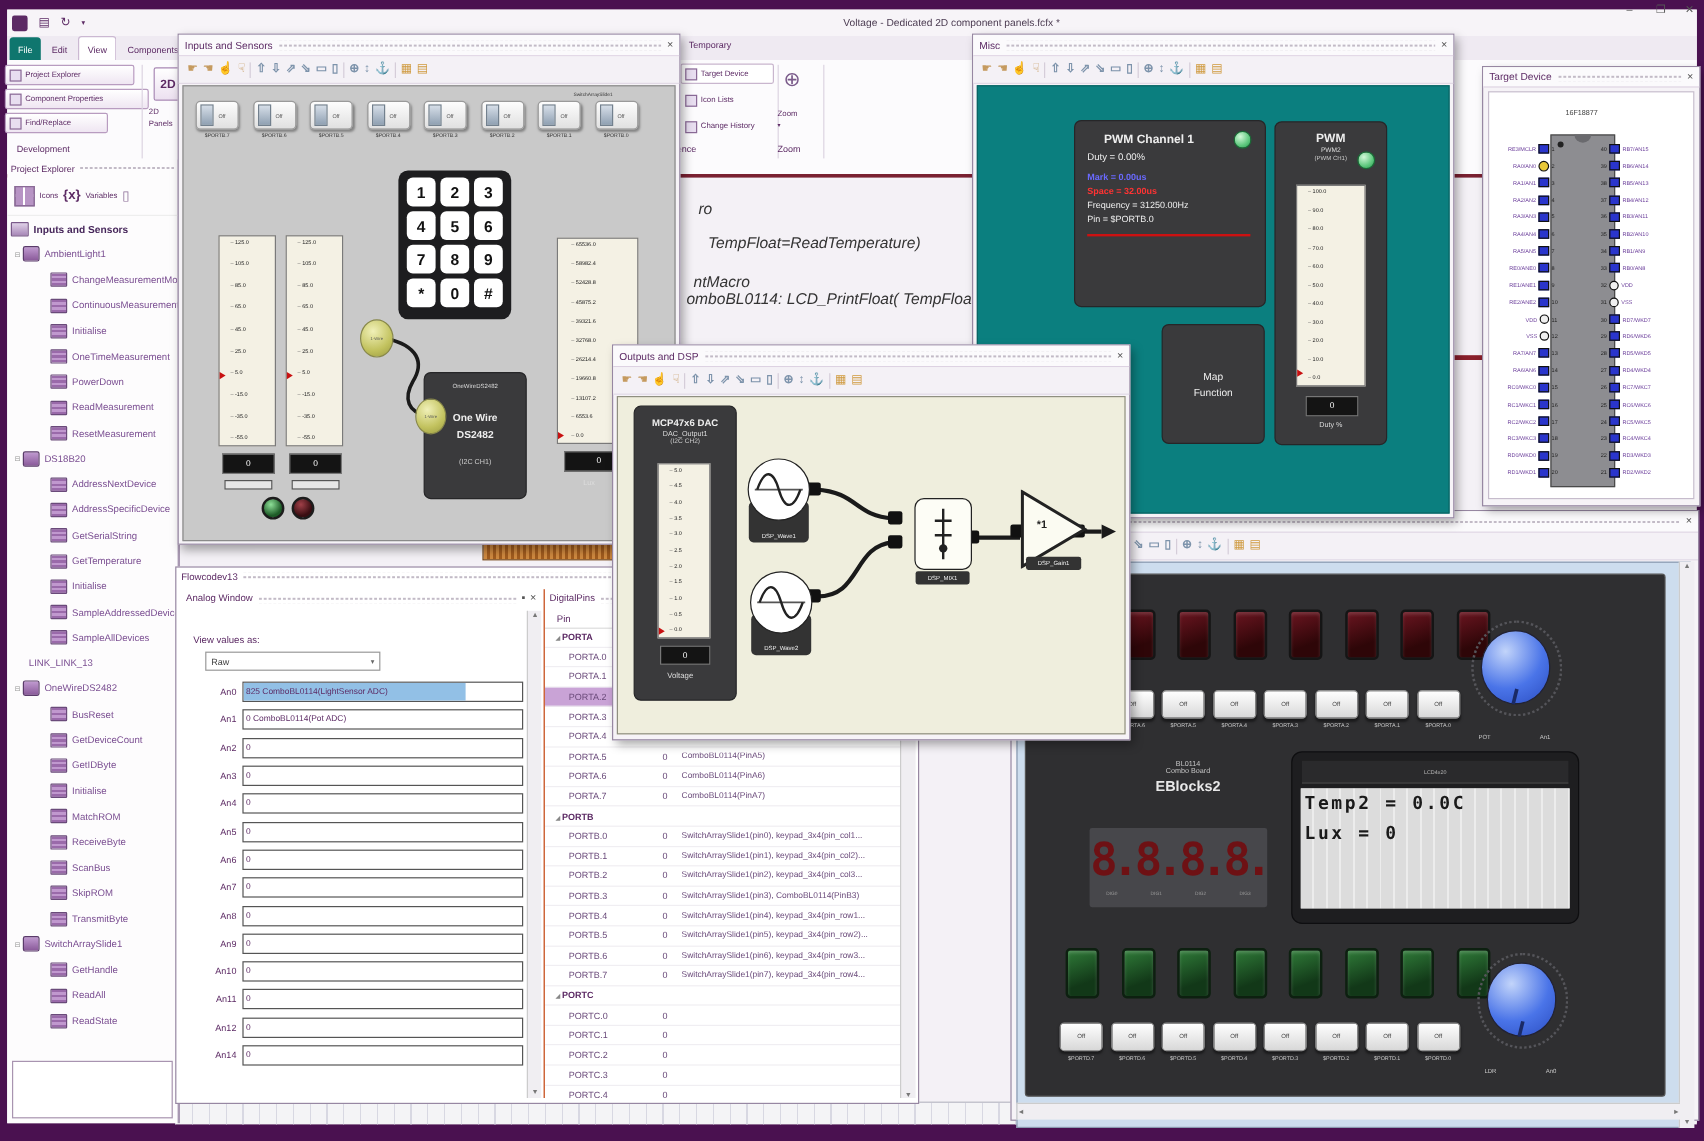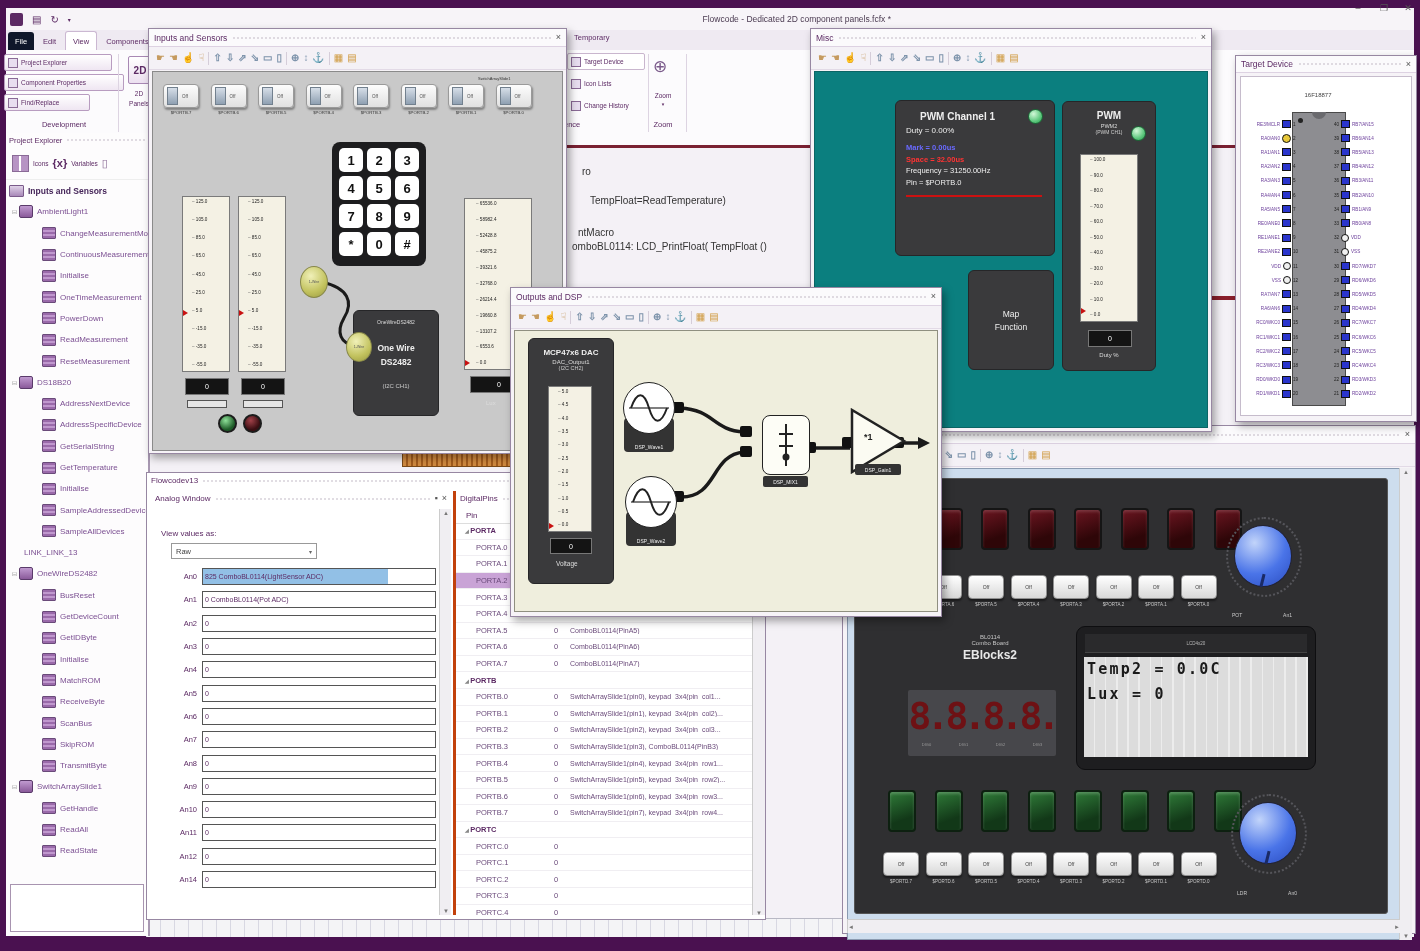--- a/index.html
+++ b/index.html
@@ -9,27 +9,27 @@
   
   #chrome{left:6px;top:8px;width:1408px;height:928px;background:#f4f1f6;}
   #titlebar{left:6px;top:8px;width:1408px;height:22px;background:#f7f4f8;display:flex;align-items:center;}
   .appicon{width:13px;height:13px;background:#5c2a64;border-radius:2px;margin-left:4px;}
   .tbico{font-size:10px;color:#5c2a64;margin-left:9px;}
   #wtitle{position:absolute;left:50%;transform:translateX(-4%);font-size:8.5px;color:#4a3a50;white-space:nowrap;}
   .wbtn{position:absolute;top:3px;font-size:9px;color:#555;width:16px;text-align:center;}
   
   #tabrow{left:6px;top:30px;width:1408px;height:20px;background:#efeaf2;}
   .tab{height:20px;padding:0 7px;display:inline-flex;align-items:center;font-size:7.5px;color:#5c2a64;border-radius:3px 3px 0 0;margin-left:2px;}
-  .tab.file{background:#0f172a;color:#fff;}
+  .tab.file{background:#0f766e;color:#fff;}
   .tab.active{background:#fff;border:1px solid #cbb8d2;border-bottom:none;}
   #ribbon{left:6px;top:50px;width:1408px;height:95px;background:#fcfbfd;border-bottom:2px solid #7a2132;}
   .rbtn{position:absolute;height:15px;display:flex;align-items:center;gap:3px;border:1px solid #b89cc0;border-radius:2px;
         background:linear-gradient(#fff,#efe6f2);font-size:6.5px;color:#5c2a64;padding:0 3px;white-space:nowrap;}
   .rbico{width:8px;height:8px;border:1px solid #8a6a96;background:#e8def0;flex:none;}
-  .rglabel{position:absolute;font-size:7.5px;color:#5c2a64;text-align:center;}
+  .rglabel{position:absolute;font-size:7.5px;color:#5c2a64;}
   .rsep{position:absolute;width:1px;background:#ddd4e2;}
   #btn2d{position:absolute;left:128px;top:56px;width:22px;height:26px;border:1px solid #a888b4;border-radius:2px;
          background:linear-gradient(#fff,#ece0f0);font-weight:bold;font-size:10px;color:#5c2a64;display:flex;align-items:center;justify-content:center;}
   .tgl{position:absolute;height:15px;display:flex;align-items:center;gap:3px;font-size:6.5px;color:#5c2a64;border:1px solid #c9b6ce;border-radius:2px;background:#fff;padding:0 3px;white-space:nowrap;}
   
   .panel{position:absolute;background:#f6f3f7;border:1px solid #9787a2;box-shadow:3px 4px 8px rgba(0,0,0,.35);}
   .ptitle{height:17px;display:flex;align-items:center;gap:5px;padding:0 5px;background:#fbfafc;border-bottom:1px solid #ddd2e2;}
   .ptitle .t{font-size:8.5px;color:#5c2a64;white-space:nowrap;}
   .dots{flex:1;height:8px;background-image:radial-gradient(circle,#c2bac6 .9px,transparent 1.1px);background-size:4px 5px;background-position:0 50%;}
   .px{font-size:9px;color:#555;line-height:1;}
@@ -63,21 +63,21 @@
   .trow.macro{padding-left:36px;}
   .trow.link{padding-left:18px;}
   .ticon{flex:none;margin-right:4px;}
   .trow.root .ticon{width:13px;height:10px;background:linear-gradient(#e0d2e8,#a888b8);border:1px solid #7a5a8a;border-radius:1px;}
   .trow.comp .ticon{width:12px;height:11px;background:linear-gradient(#c09ad0,#8a5a9a);border:1px solid #5a3a6a;border-radius:2px;}
   .trow.macro .ticon{width:12px;height:10px;background:repeating-linear-gradient(0deg,#9a6aaa 0 2px,#c098ce 2px 4px);border:1px solid #6a4a7a;border-radius:1px;}
   .tlabel{font-size:8px;color:#7b4f92;white-space:nowrap;}
   .trow.root .tlabel{font-weight:bold;color:#46265а;color:#46265a;font-size:8.5px;}
   #exbox{position:absolute;left:4px;top:751px;width:132px;height:46px;border:1px solid #a894b0;background:#fff;}
   
-  .frag{position:absolute;font-size:10px;color:#333;white-space:nowrap;z-index:1;}
+  .frag{position:absolute;font-size:13px;color:#333;white-space:nowrap;z-index:1;font-style:italic;}
   #maroonA{left:6px;top:146px;width:1408px;height:2px;background:#7a2132;z-index:1;}
   #maroonB{left:1193px;top:296px;width:46px;height:4px;background:#8a1f2b;z-index:1;}
   #gridstrip{left:146px;top:918px;width:1268px;height:18px;background:#f4f4f6;border-top:1px solid #b8b8c4;
      background-image:repeating-linear-gradient(90deg,#d8d8e2 0 1px,transparent 1px 14px);z-index:1;}
   #orangebar{left:402px;top:453px;width:300px;height:12px;border:1px solid #7a4a18;
      background:repeating-linear-gradient(90deg,#d08a40 0 3px,#a25c1e 3px 5px);z-index:1;}
   
   #fcwin{left:146px;top:472px;width:618px;height:446px;background:#ffffff;border:1px solid #9787a2;z-index:3;overflow:hidden;}
   .subhead{height:15px;display:flex;align-items:center;gap:4px;padding:0 4px;}
   .subhead .t{font-size:8px;color:#5c2a64;white-space:nowrap;}
@@ -87,21 +87,21 @@
      font-size:7.5px;color:#444;display:flex;align-items:center;padding:0 4px;}
   #adrop .car{margin-left:auto;font-size:6px;color:#666;}
   #arows{position:absolute;left:0;top:74px;width:288px;height:350px;overflow:hidden;}
   .arow{height:23.3px;display:flex;align-items:center;}
   .alabel{width:46px;text-align:right;padding-right:5px;font-size:7.5px;color:#5c2a64;flex:none;}
   .abox{width:232px;height:15px;border:1.5px solid #555;background:#fff;font-size:7px;color:#5c2a64;display:flex;align-items:center;overflow:hidden;}
   .aval{padding:0 2px;white-space:nowrap;}
   .aval.hl{background:#92c0e6;min-width:78%;height:100%;display:flex;align-items:center;}
   .vsb{position:absolute;background:#f0eef2;border-left:1px solid #ccc;display:flex;flex-direction:column;align-items:center;justify-content:space-between;padding:1px 0;}
   .sbarrow{font-size:6px;color:#777;}
-  #digital{position:absolute;left:306px;top:18px;width:310px;height:424px;border-left:3px solid #c2410c;overflow:hidden;}
+  #digital{position:absolute;left:306px;top:18px;width:310px;height:424px;border-left:1px solid #c2410c;overflow:hidden;}
   #dcolhead{position:absolute;left:0;top:16px;width:300px;height:16px;border-bottom:1px solid #ddd;display:flex;align-items:center;}
   #dcolhead .t{font-size:8px;color:#5c2a64;padding-left:10px;text-align:center;}
   #drows{position:absolute;left:0;top:32px;width:300px;height:392px;overflow:hidden;}
   .drow{height:15.6px;display:flex;align-items:center;border-bottom:1px solid #f0eef2;font-size:7.5px;color:#6a4a7a;}
   .dname{width:78px;padding-left:20px;white-space:nowrap;flex:none;}
   .drow.g .dname{font-weight:bold;color:#5c2a64;padding-left:9px;}
   .drow.g .dname::before{content:"◢  ";font-size:5px;color:#888;}
   .dval{width:16px;flex:none;}
   .dmap{flex:1;white-space:nowrap;overflow:hidden;font-size:7px;}
   .drow.hl{background:#c9a3d6;}
@@ -216,21 +216,21 @@
 <body>
 
 <div id="app">
   <div class="abs" id="chrome"></div>
 
   <div class="abs" id="titlebar">
     <div class="appicon"></div>
     <span class="tbico">▤</span>
     <span class="tbico">↻</span>
     <span class="tbico" style="font-size:6px">▾</span>
-    <span id="wtitle">Flowcode - Dedicated 2D component panels.fcfx *</span>
+    <span id="wtitle">Voltage - Dedicated 2D component panels.fcfx *</span>
   </div>
   <span class="wbtn" style="left:1350px">–</span>
   <span class="wbtn" style="left:1376px">❐</span>
   <span class="wbtn" style="left:1400px">✕</span>
   <span class="abs" style="left:1366px;top:33px;font-size:8px;color:#5c2a64">^</span>
   <span class="abs" style="left:1378px;top:31px;width:13px;height:13px;border-radius:50%;background:#5c2a64;color:#fff;font-size:8px;display:flex;align-items:center;justify-content:center">?</span>
   <span class="abs" style="left:1394px;top:33px;font-size:8px;color:#5c2a64">Style</span>
 
   <div class="abs" id="tabrow">
     

